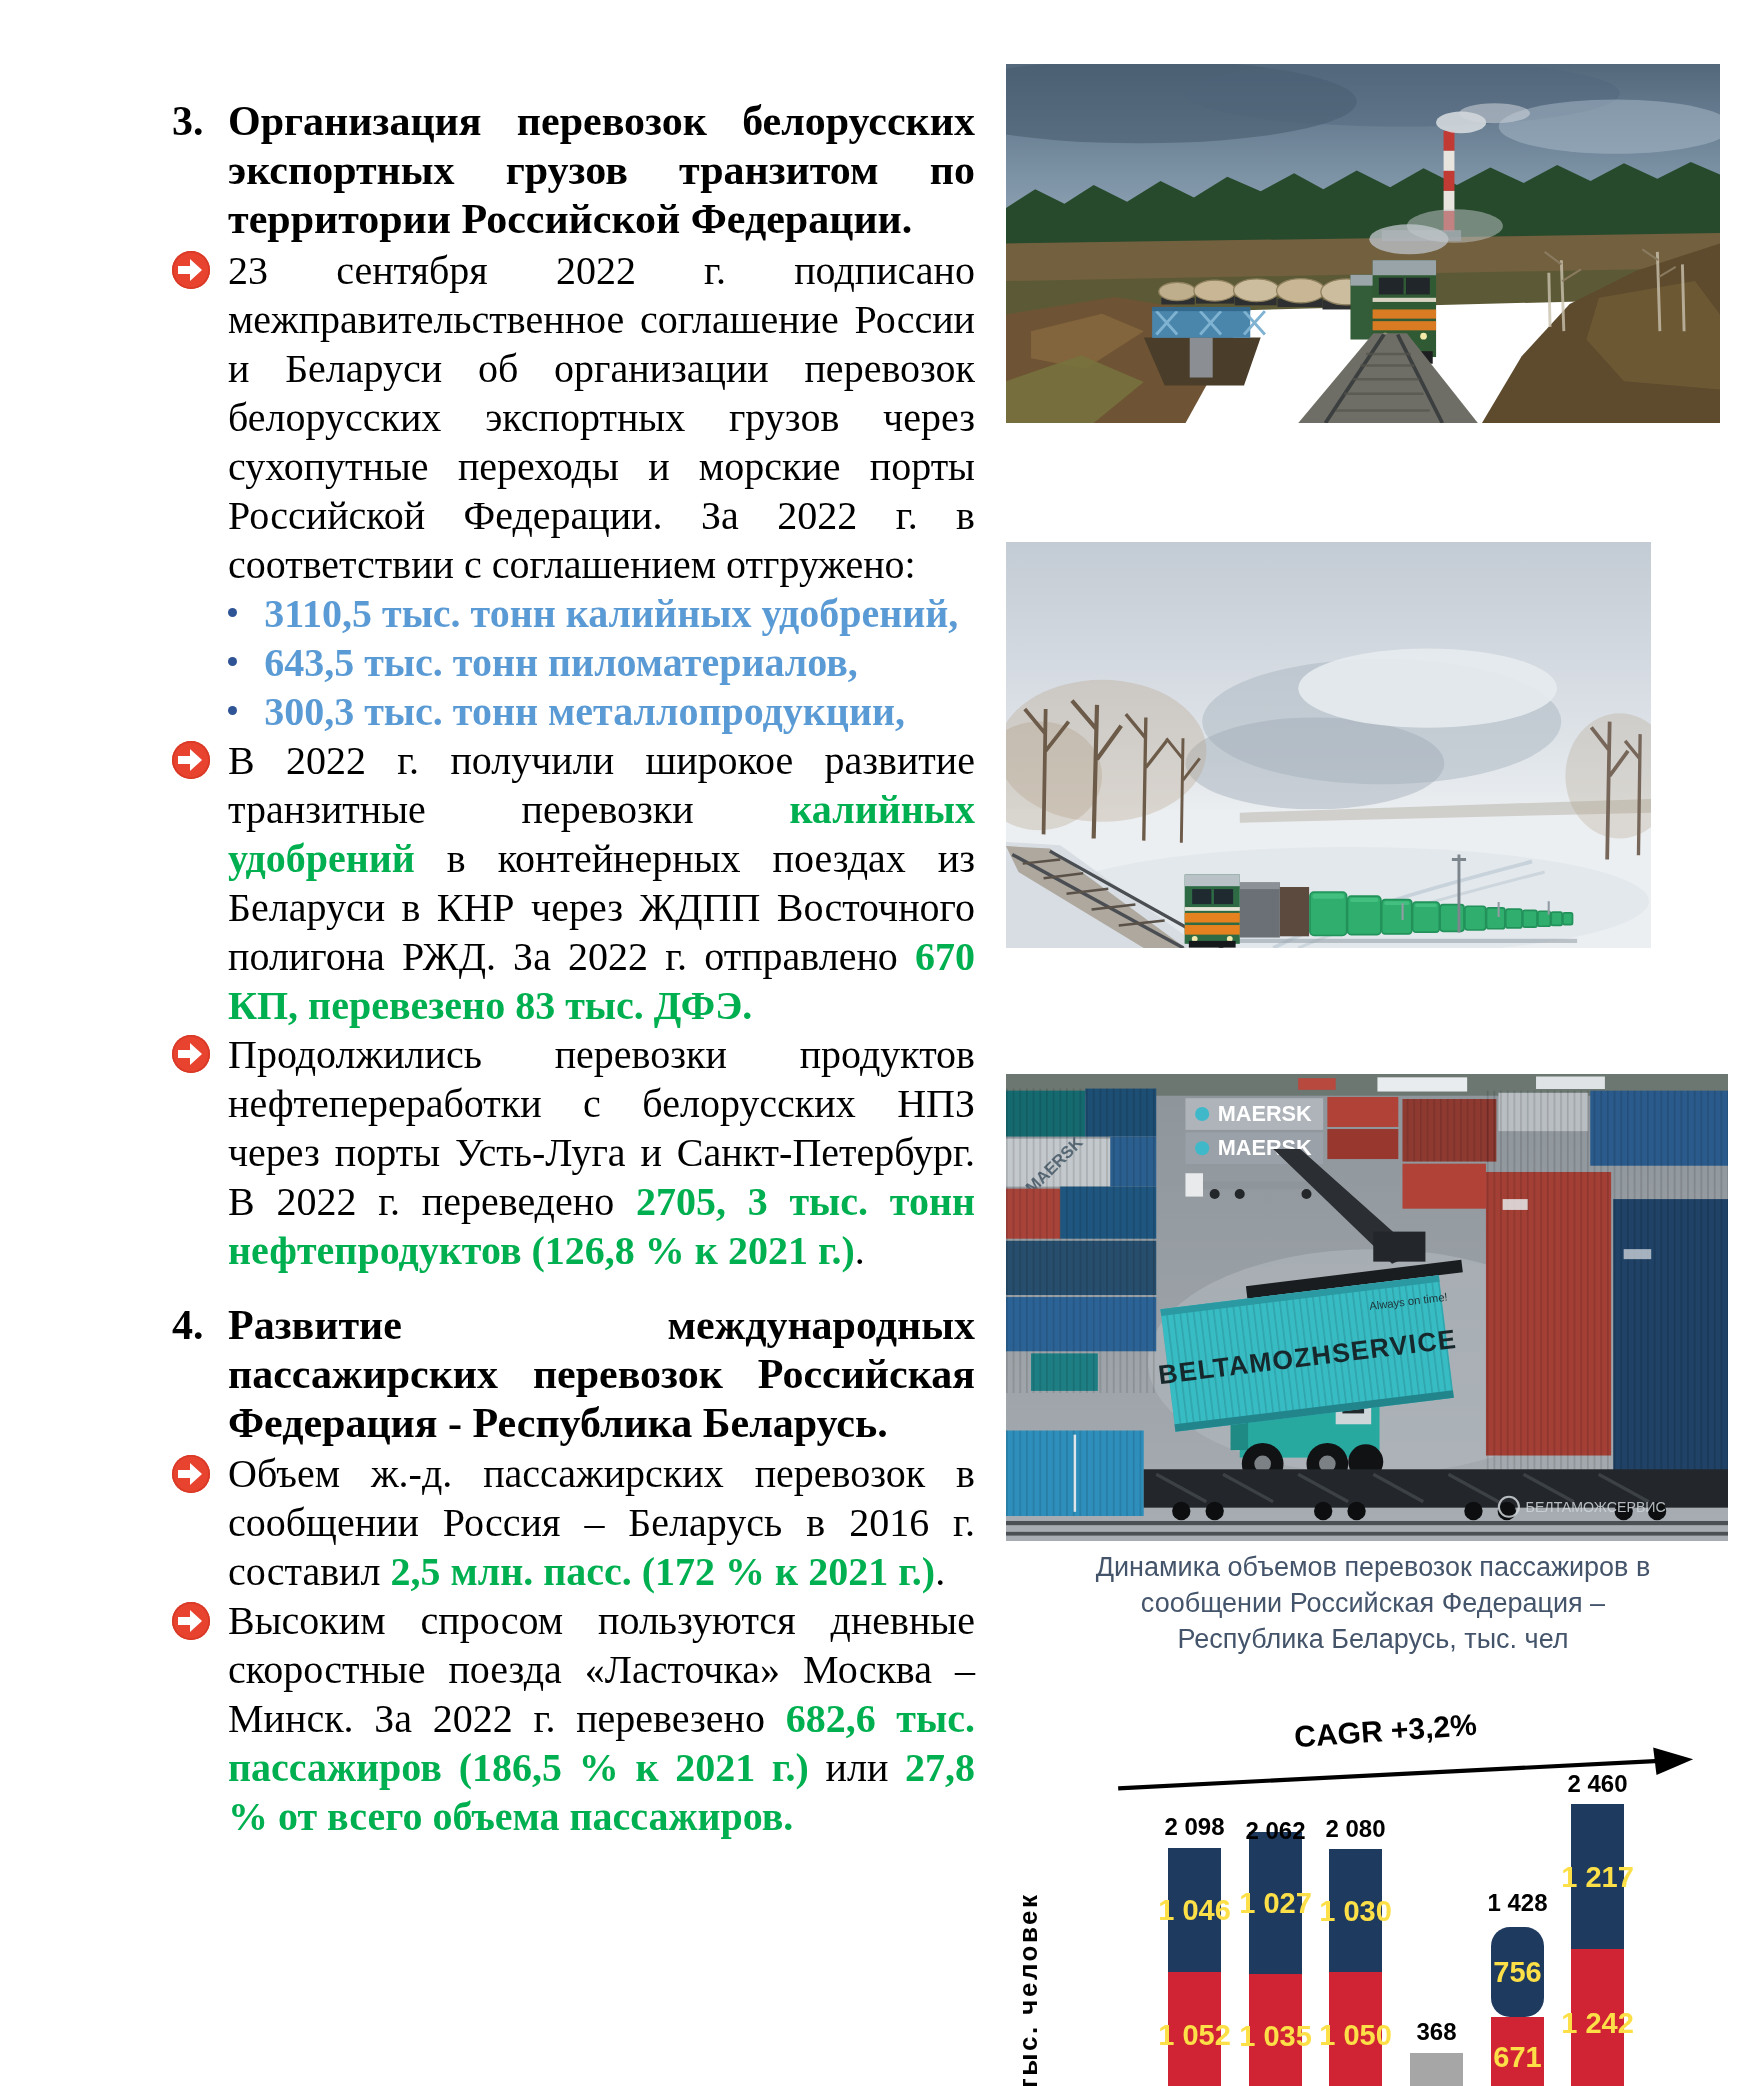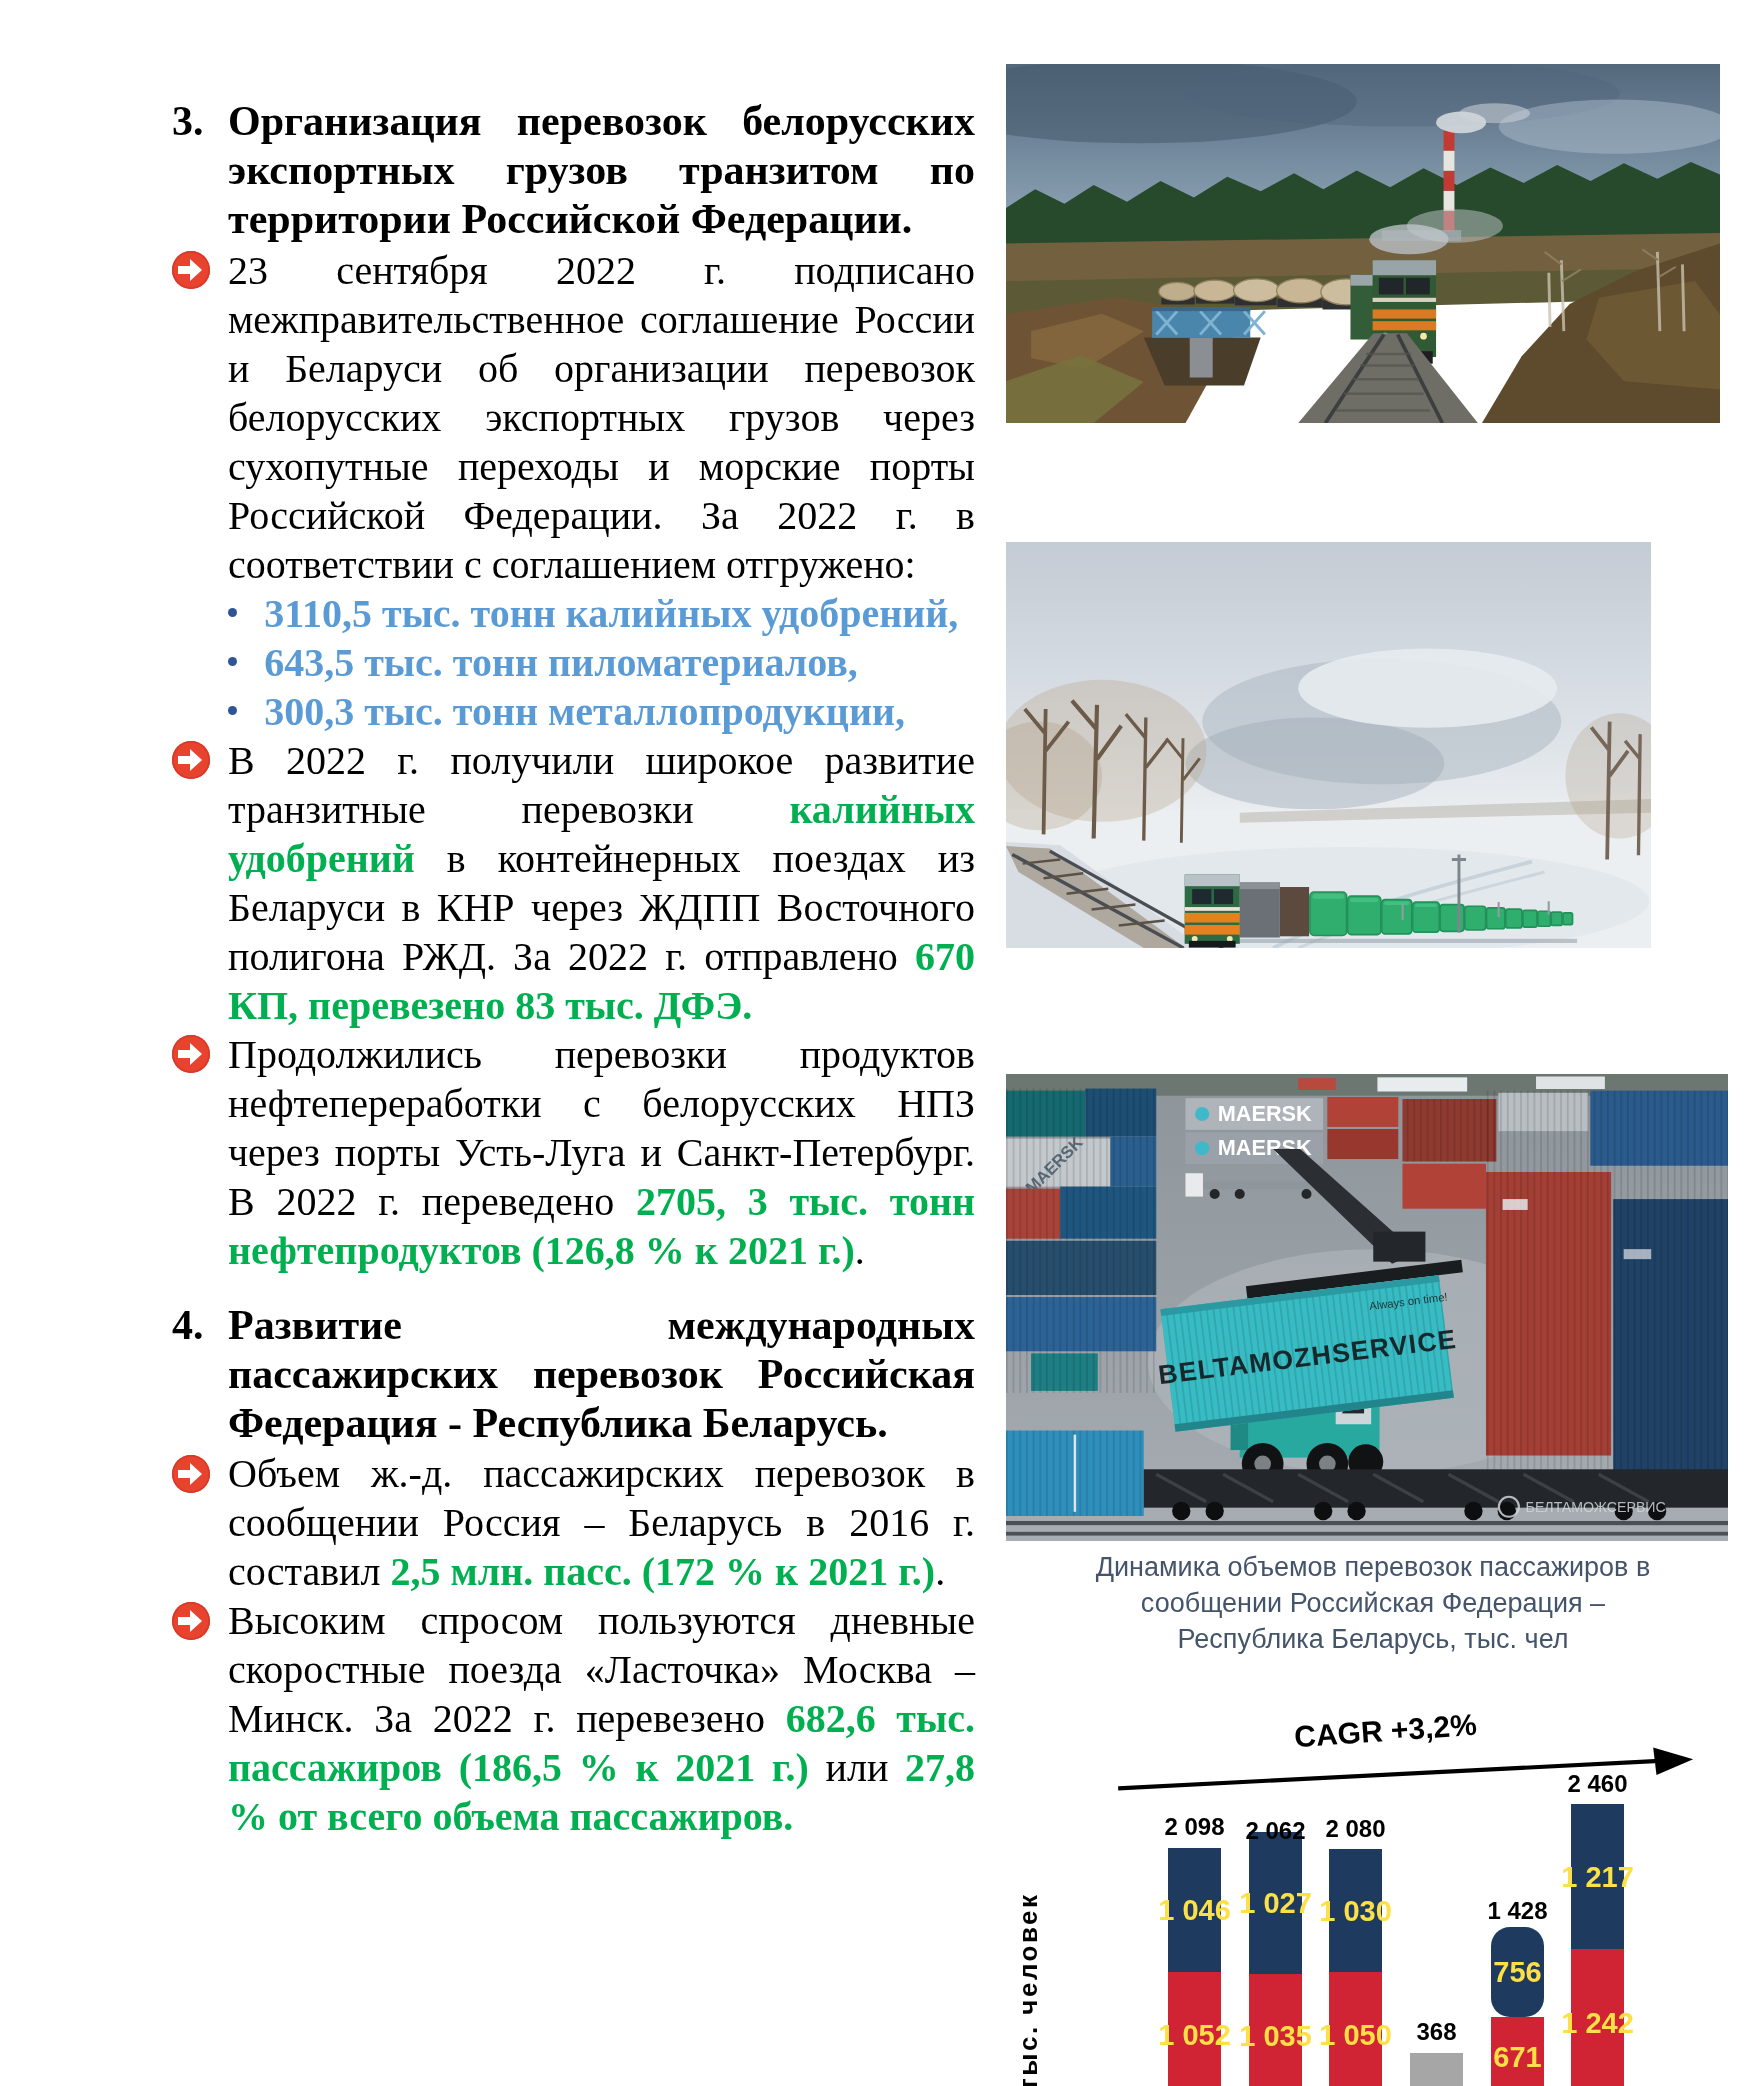--- a/index.html
+++ b/index.html
@@ -414,21 +414,21 @@
         <div class="seg" style="bottom: 0px; height: 44px; background: rgb(166, 166, 166);"></div>
         <div class="total-label" style="bottom: 51px;">368</div>
       </div>
       <div class="bar-col" style="left: 488px; width: 53px;">
         <div class="seg" style="bottom: 0px; height: 80px; background: rgb(208, 36, 53);">
           <div class="seg-label">671</div>
         </div>
         <div class="seg" style="bottom: 80px; height: 90px; background: rgb(31, 58, 95); border-radius: 19px;">
           <div class="seg-label">756</div>
         </div>
-        <div class="total-label" style="bottom: 172px;">1 428</div>
+        <div class="total-label" style="bottom: 180px;">1 428</div>
       </div>
       <div class="bar-col" style="left: 568px; width: 53px;">
         <div class="seg" style="bottom: 0px; height: 148px; background: rgb(208, 36, 53);">
           <div class="seg-label">1 242</div>
         </div>
         <div class="seg" style="bottom: 148px; height: 145px; background: rgb(31, 58, 95);">
           <div class="seg-label">1 217</div>
         </div>
         <div class="total-label" style="bottom: 299px;">2 460</div>
       </div>

